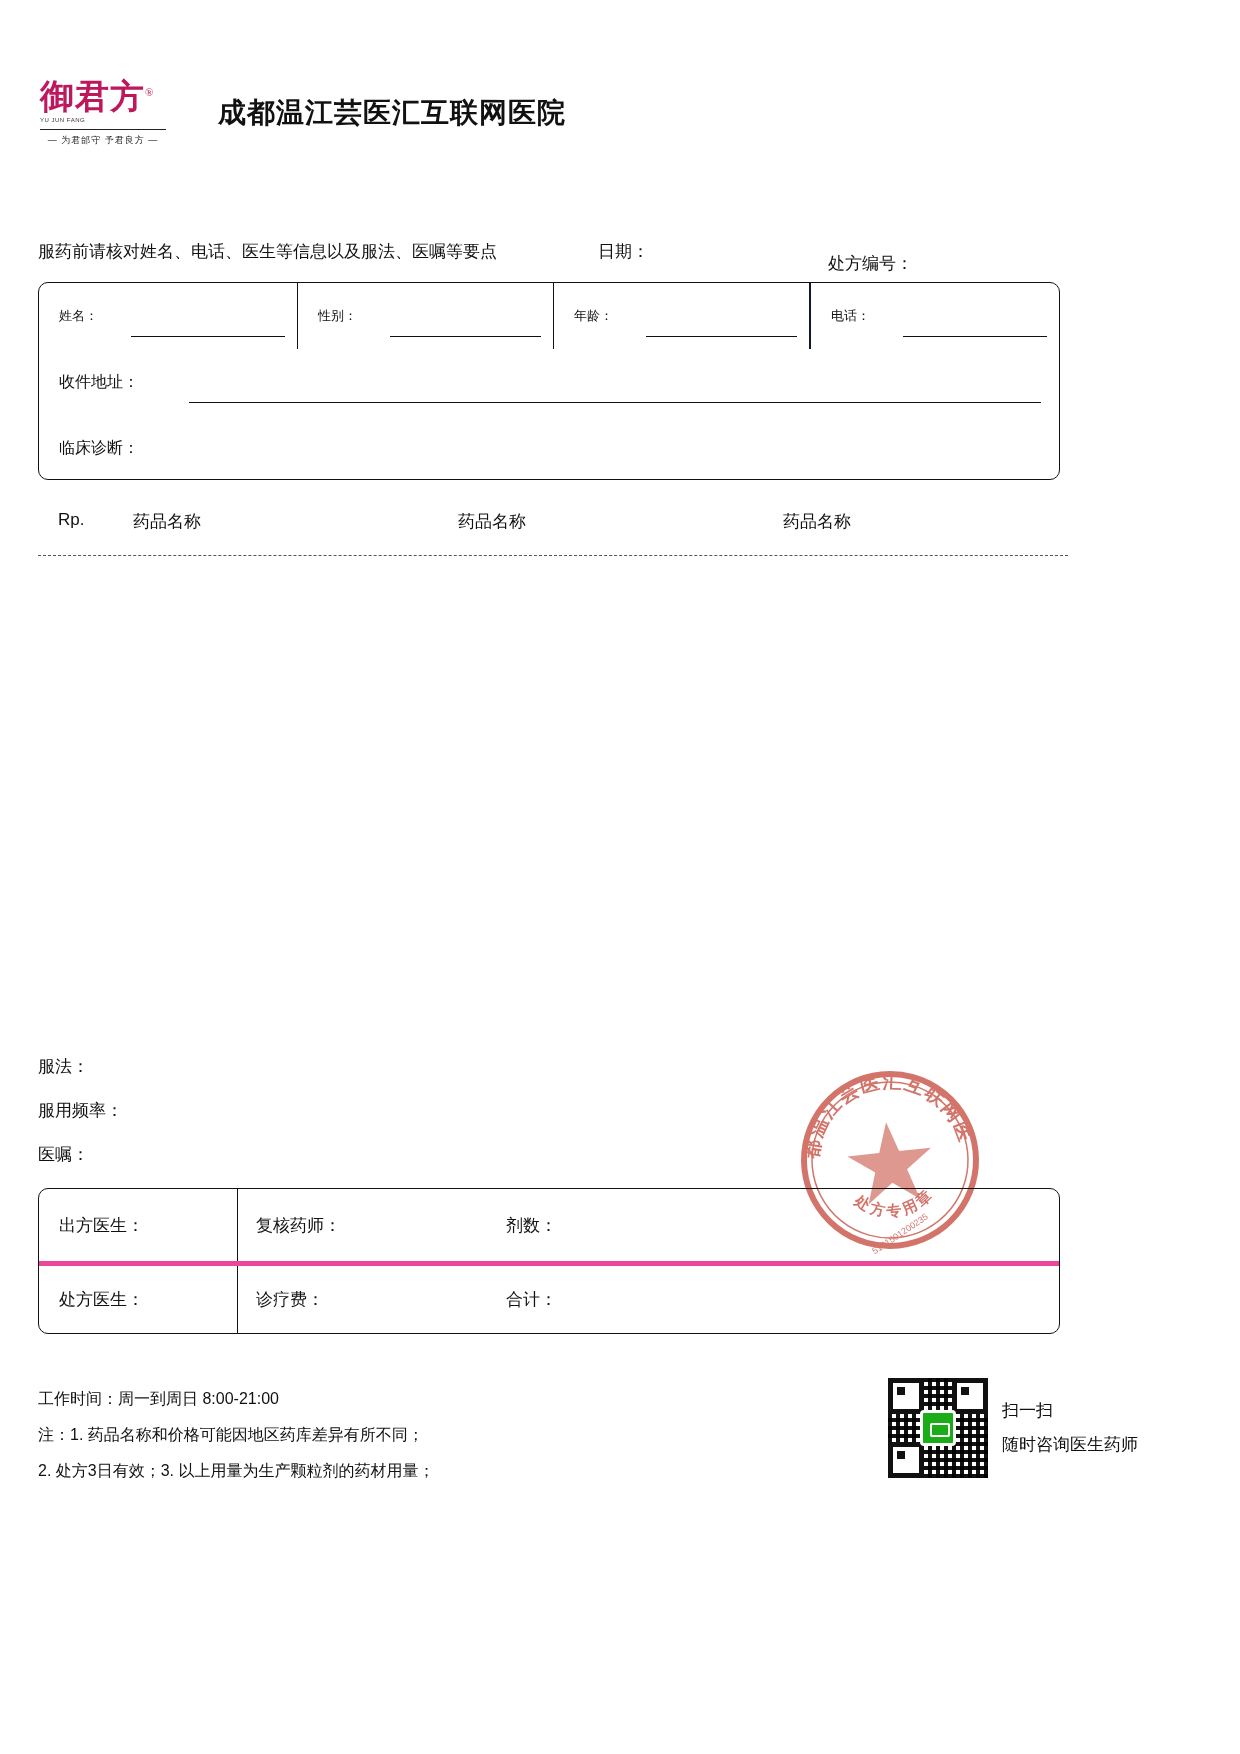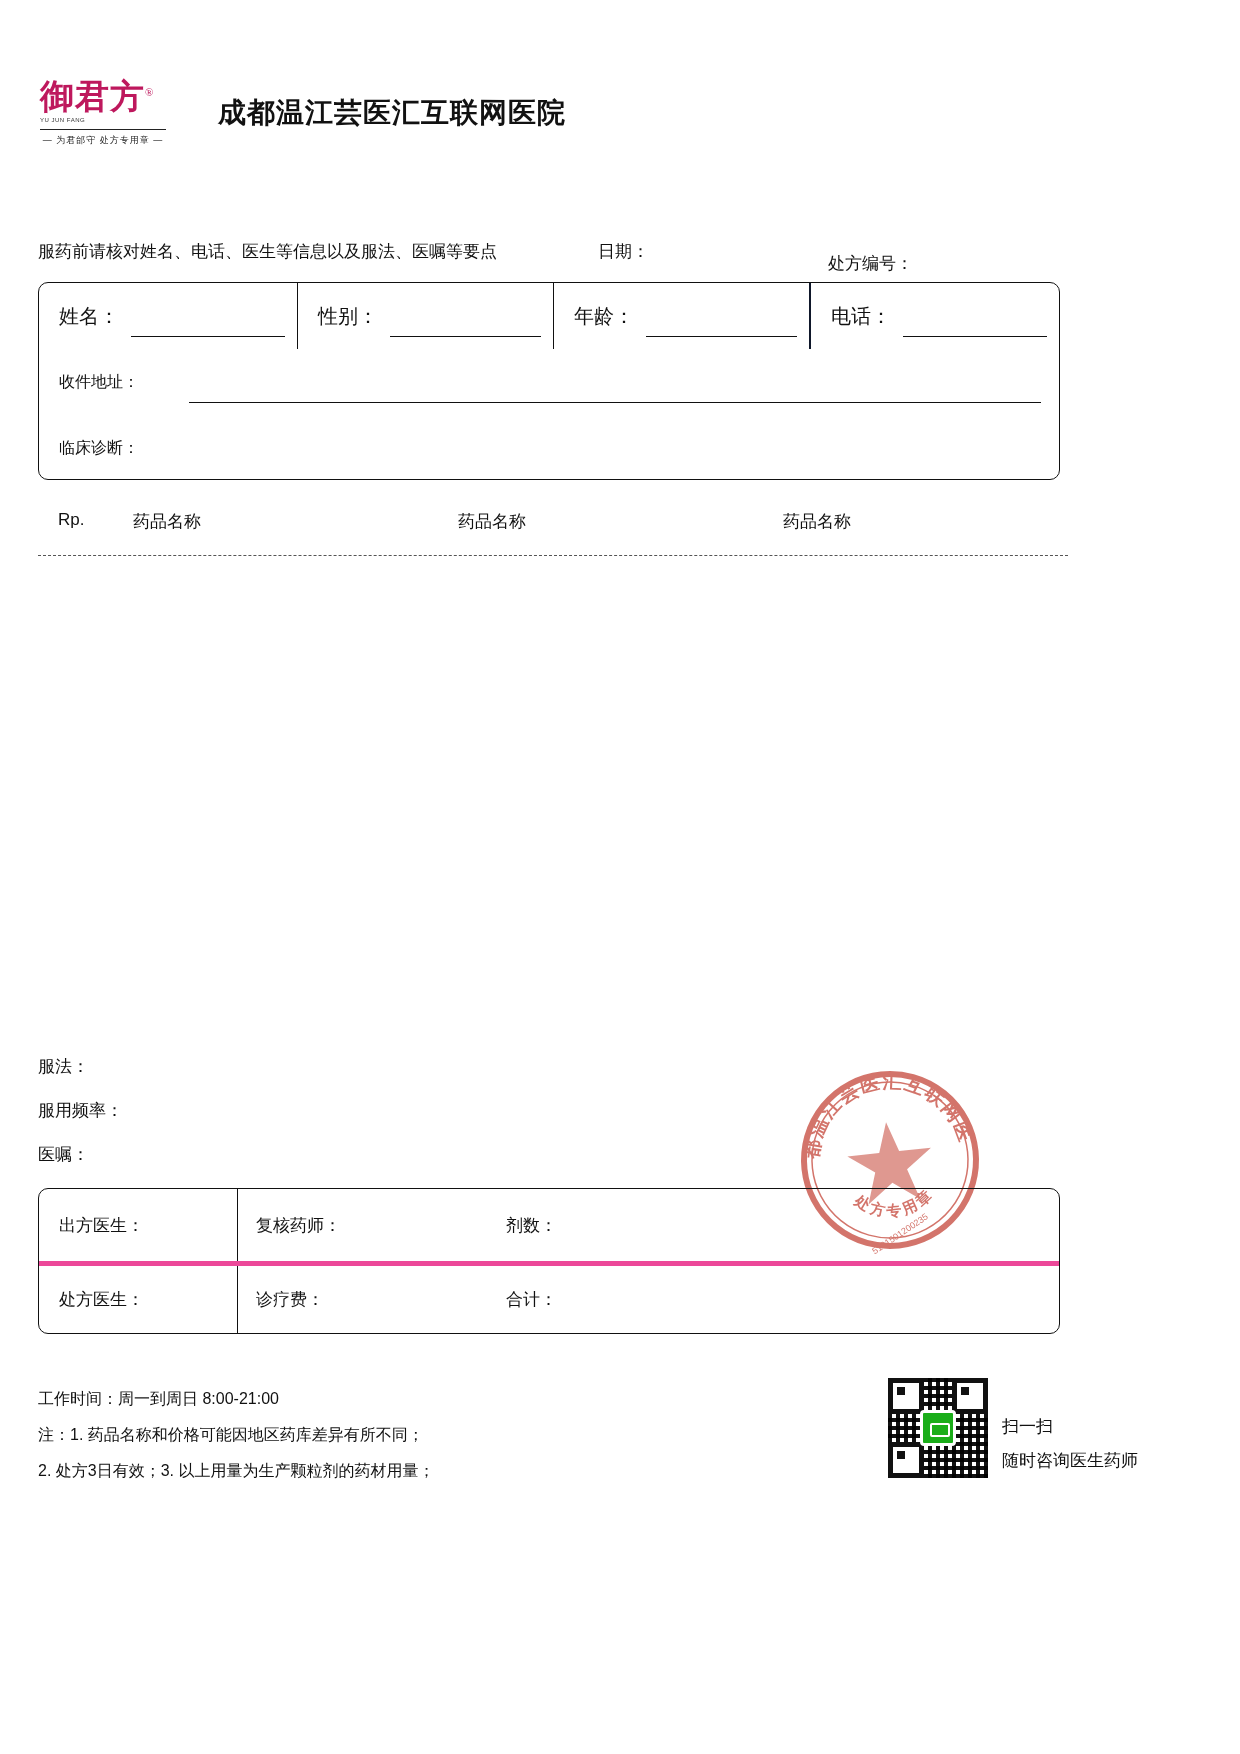--- a/index.html
+++ b/index.html
@@ -102,21 +102,21 @@
     box-sizing: border-box;
   }
   .pb-row1 { display: flex; }
   .pb-cell {
     position: relative;
     display: flex;
     align-items: center;
     box-sizing: border-box;
     padding-left: 20px;
   }
-  .pb-cell .lbl { font-size: 20px; white-space: nowrap; }
+  .pb-cell .lbl { font-size: 13px; white-space: nowrap; }
   .pb-c1 { width: 258px; }
   .pb-c2 { width: 256px; border-left: 1px solid #111; text-align: right; }
   .pb-c3 { width: 256px; border-left: 1px solid #111; }
   .pb-c4 { width: 250px; border-left: 2px solid #0f172a; }
   .pb-underline {
     position: absolute;
     bottom: 12px;
     height: 1px;
     background: #111;
   }
@@ -206,21 +206,21 @@
     line-height: 36px;
   }
   .notes div { white-space: nowrap; }
 
   
   .qr-area {
     position: absolute;
     left: 888px;
     top: 1378px;
     display: flex;
-    align-items: flex-end;
+    align-items: center;
   }
   .qr-code {
     width: 100px;
     height: 100px;
     position: relative;
     background:
       repeating-linear-gradient(90deg, #111 0 4px, #fff 4px 8px),
       repeating-linear-gradient(0deg, #111 0 4px, #fff 4px 8px);
     background-blend-mode: multiply;
   }
@@ -278,21 +278,21 @@
 </head>
 <body>
 
 <div class="header">
   <div class="logo-block">
     <div class="logo-main">
       <span>御君方</span><span class="logo-reg">®</span>
     </div>
     <div class="logo-pinyin">YU JUN FANG</div>
     <div class="logo-rule"></div>
-    <div class="logo-sub">— 为君邰守 处方专用章 —</div>
+    <div class="logo-sub">— 为君邰守 予君良方 —</div>
   </div>
   <div class="hospital-name">成都温江芸医汇互联网医院</div>
 </div>
 
 <div class="notice-row">
   <div class="notice-text">服药前请核对姓名、电话、医生等信息以及服法、医嘱等要点</div>
   <div class="notice-date">日期：</div>
   <div class="notice-no">处方编号：</div>
 </div>
 

